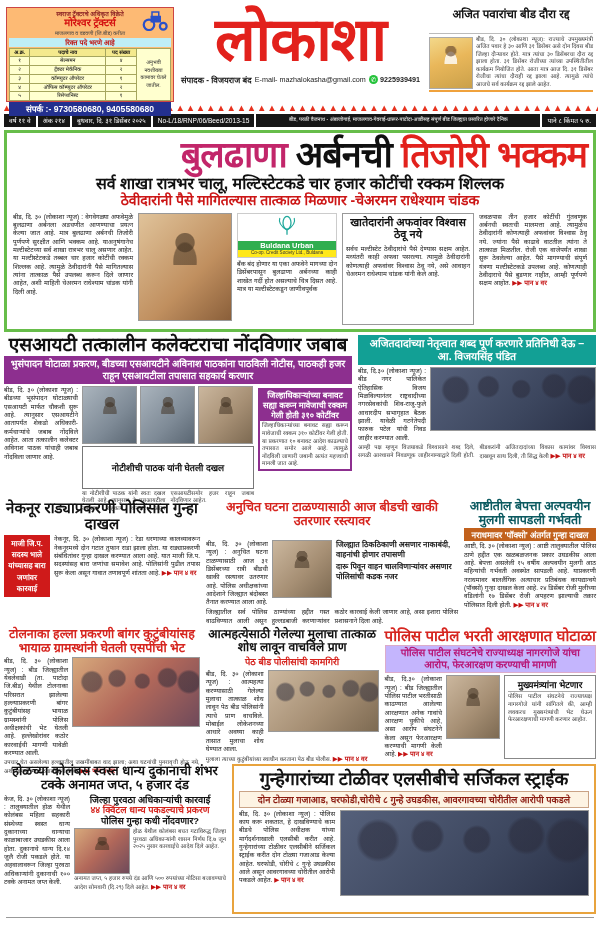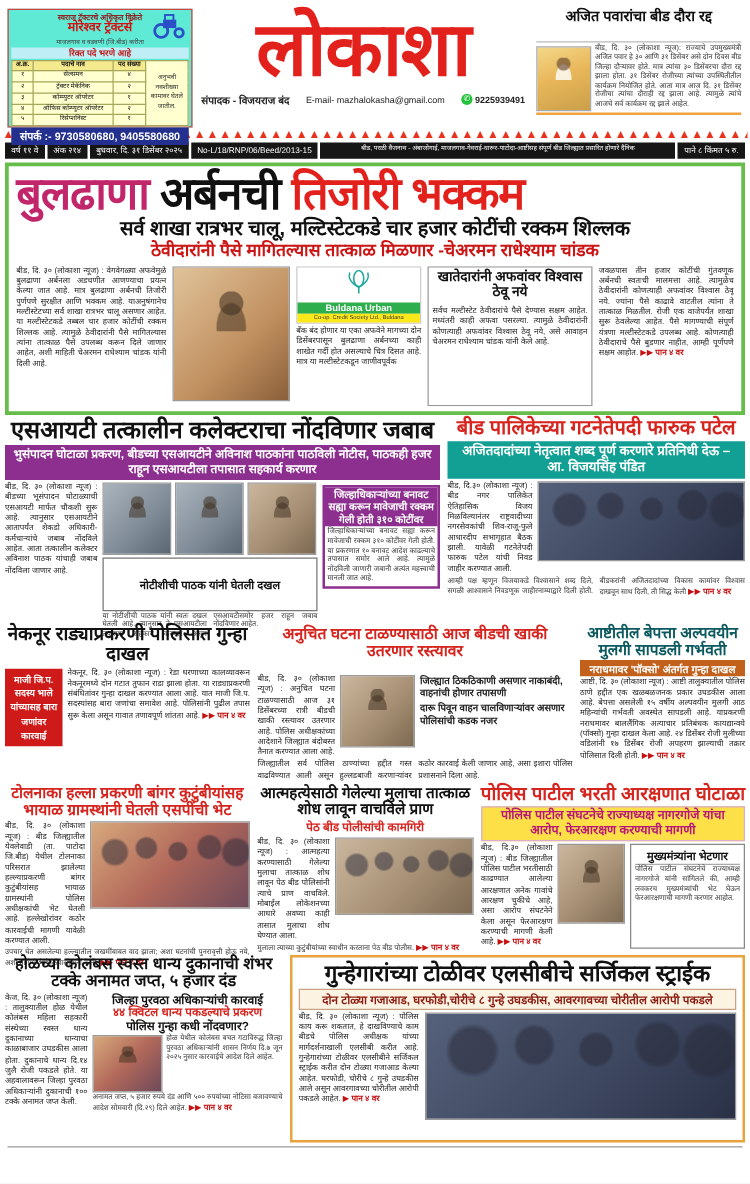--- a/index.html
+++ b/index.html
@@ -23,21 +23,21 @@
       radial-gradient(circle at 75% 29%, rgba(40,40,55,.5) 0 8%, transparent 10%),
       radial-gradient(circle at 92% 35%, rgba(40,40,55,.5) 0 8%, transparent 10%);
       width:100%; height:100%; left:0; top:0; transform:none; }
   .ph.cool { background:linear-gradient(135deg,#aab4bd 0%,#7e8a96 60%,#5a6672 100%); }
   .ph.warm { background:linear-gradient(135deg,#e0c39a 0%,#c08f5f 60%,#8a5f3a 100%); }
   .ph.dark { background:linear-gradient(135deg,#55607a 0%,#3c465e 60%,#2a3147 100%); }
   .ph.vivid{ background:linear-gradient(135deg,#d7a97c 0%,#b2685a 50%,#6f4a5a 100%); }
 
   
   .header { display:flex; gap:5px; padding:7px 5px 0 6px; height:102px; }
-  .ad { width:148px; border:1px solid #cc4444; background:#5eead4; font-size:6px; text-align:center; padding:1px 2px; position:relative; }
+  .ad { width:168px; border:1px solid #cc4444; background:#fdba74; font-size:6px; text-align:center; padding:1px 2px; position:relative; }
   .ad-t1 { font-size:6.2px; font-weight:bold; color:#8d2525; }
   .ad-t2 { font-size:10px; font-weight:bold; color:#d41111; line-height:1.05; }
   .ad-t3 { font-size:5.2px; color:#444; }
   .ad-band { background:#bfeef6; color:#c01616; font-weight:bold; font-size:7px; margin:1px 0; }
   .ad-table { width:100%; border-collapse:collapse; background:#ffffcf; }
   .ad-table td, .ad-table th { border:1px solid #a6a65e; font-size:5.2px; padding:0 1px; line-height:1.5; }
   .ad-table th { background:#f4e98d; font-weight:bold; }
   .ad-note { background:#ffffcf; color:#333; font-size:5px; width:34px; }
   .ad-phone { background:#23308f; color:#fff; font-weight:bold; font-size:8.6px; margin-top:1px; padding:1px 0; }
   .tractor { position:absolute; right:3px; top:3px; }
@@ -58,21 +58,21 @@
   .topnews-rule { border-top:2px solid #f0a23c; margin-top:2px; }
 
   
   .tri { color:#e8321e; font-size:9.5px; line-height:10px; height:11px; overflow:hidden; white-space:nowrap; letter-spacing:0.8px; margin:1px 2px 0; }
   .dateline { display:flex; gap:2px; margin:0 4px; }
   .dl-cell { background:#161616; color:#fff; font-size:6.6px; line-height:1.1; padding:3px 5px; white-space:nowrap; }
   .dl-mid { flex:1; font-size:5.2px; text-align:center; overflow:hidden; }
 
   
   .lead { margin:3px 4px 2px; border:3px solid #67bd4a; padding:3px 6px 4px; }
-  .lead-h { text-align:left; font-weight:bold; font-size:36px; line-height:1.04; white-space:nowrap; letter-spacing:-1px; }
+  .lead-h { text-align:right; font-weight:bold; font-size:36px; line-height:1.04; white-space:nowrap; letter-spacing:-1px; }
   .lead-h .w1 { color:#c2266a; } .lead-h .w2 { color:#101010; } .lead-h .w3 { color:#e2211c; }
   .lead-s1 { text-align:center; font-weight:bold; font-size:16px; color:#101010; margin-top:1px; line-height:1.1;}
   .lead-s2 { text-align:center; font-weight:bold; font-size:14px; color:#cc1616; margin-top:1px; line-height:1.1;}
   .lead-cols { display:flex; gap:5px; margin-top:4px; height:112px; overflow:hidden;}
   .lead-c1 { width:120px; }
   .lead-photo { width:94px; height:108px; }
   .lead-c3 { width:100px; display:flex; flex-direction:column; }
   .bu-logo { border:1px solid #ccc; text-align:center; padding-top:1px; background:#fff; }
   .bu-band { background:#2fae4e; color:#fff; font-weight:bold; font-size:7.5px; line-height:1.3; }
   .bu-yellow { background:#ffe81a; color:#333; font-size:4.6px; line-height:1.4; }
@@ -86,21 +86,21 @@
   .box-purple { background:#8d2f8f; color:#fff; font-weight:bold; font-size:9.6px; text-align:center; padding:2px 3px; line-height:1.25; margin-top:1px; }
   .box-teal { background:#12a095; color:#fff; font-weight:bold; font-size:10.6px; text-align:center; padding:2px 4px; line-height:1.25; margin-top:1px; }
   .box-orange { background:#c2611c; color:#fff; font-weight:bold; font-size:8.4px; text-align:center; padding:1px 3px; margin:1px 0; }
   .capbox { border:1px solid #777; font-weight:bold; font-size:9px; text-align:center; padding:14px; margin-top:2px; }
   .pbox { border:2px solid #8d2f8f; margin-top:2px; }
   .pbox-t { background:#8d2f8f; color:#fff; font-weight:bold; font-size:8.2px; text-align:center; line-height:1.2; padding:1px 2px; }
   .pbox-b { padding:1px 2px; }
   .redside { background:#cf1a1a; color:#fff; font-weight:bold; font-size:7.4px; text-align:center; padding:3px 2px; line-height:1.5; width:46px; }
   .bullet { font-size:7.8px; font-weight:bold; color:#222; line-height:1.25; margin-bottom:3px; text-align:left;}
   .kicker-red { color:#d6251f; font-weight:bold; font-size:9.4px; text-align:center; }
-  .mag-sub { color:#b81878; background:#fde047; border:1px solid #dcaccb; font-weight:bold; font-size:10px; text-align:center; line-height:1.2; padding:1px 2px; margin-top:1px; }
+  .mag-sub { color:#b81878; background:#c4b5fd; border:1px solid #dcaccb; font-weight:bold; font-size:10px; text-align:center; line-height:1.2; padding:1px 2px; margin-top:1px; }
   .sidebox { border:1px solid #888; padding:2px 3px; }
   .sidebox h4 { font-size:9px; text-align:center; border-bottom:1px solid #aaa; margin-bottom:1px; }
   .lcb { flex:1; border:2px solid #e8a33d; padding:3px 5px; }
   .lcb-sub { border:1px solid #c9a285; background:#fdf3e3; color:#8c1d12; font-weight:bold; font-size:9.4px; text-align:center; padding:1px 2px; margin:2px 0; }
   .footrule { border-top:1px solid #999; margin:3px 6px 0; }
   .cols2 { column-count:2; column-gap:5px; }
 </style>
 </head>
 <body>
 
@@ -242,21 +242,20 @@
         <div style="flex:1">
           <div class="pbox">
             <div class="pbox-t">जिल्हाधिकाऱ्यांच्या बनावट सह्या करून मावेजाची रक्कम गेली होती ३१० कोटींवर</div>
             <div class="pbox-b tiny2">जिल्हाधिकाऱ्यांच्या बनावट सह्या करून मावेजाची रक्कम ३१० कोटींवर गेली होती. या प्रकरणात १० बनावट आदेश काढल्याचे तपासात समोर आले आहे. त्यामुळे नोंदविली जाणारी जबानी अत्यंत महत्त्वाची मानली जात आहे.</div>
           </div>
         </div>
       </div>
     </div>
 
     <div style="flex:1">
-      <div class="hl" style="font-size:16px;color:#d6251f;white-space:nowrap">बीड पालिकेच्या गटनेतेपदी फारुक पटेल</div>
       <div class="box-teal">अजितदादांच्या नेतृत्वात शब्द पूर्ण करणारे प्रतिनिधी देऊ – आ. विजयसिंह पंडित</div>
       <div style="display:flex;gap:4px;margin-top:2px">
         <div class="tiny" style="width:68px">बीड, दि.३० (लोकाशा न्यूज) : बीड नगर पालिकेत ऐतिहासिक विजय मिळविल्यानंतर राष्ट्रवादीच्या नगरसेवकांची शिव-राजू-फुले आधारदीप सभागृहात बैठक झाली. यावेळी गटनेतेपदी फारुक पटेल यांची निवड जाहीर करण्यात आली.</div>
         <div class="ph group dark" style="flex:1;height:64px"></div>
       </div>
       <div class="tiny2 cols2" style="margin-top:2px">
         <span>आम्ही पक्ष म्हणून विजयाकडे विश्वासाने शब्द दिले, सगळी आश्वासने निवडणूक जाहीरनाम्याद्वारे दिली होती. बीडकरांनी अजितदादांच्या विकास कामांवर विश्वास दाखवून साथ दिली, ती सिद्ध केली</span>
         <span class="cont">▶▶ पान ४ वर</span>
       </div>
     </div>

